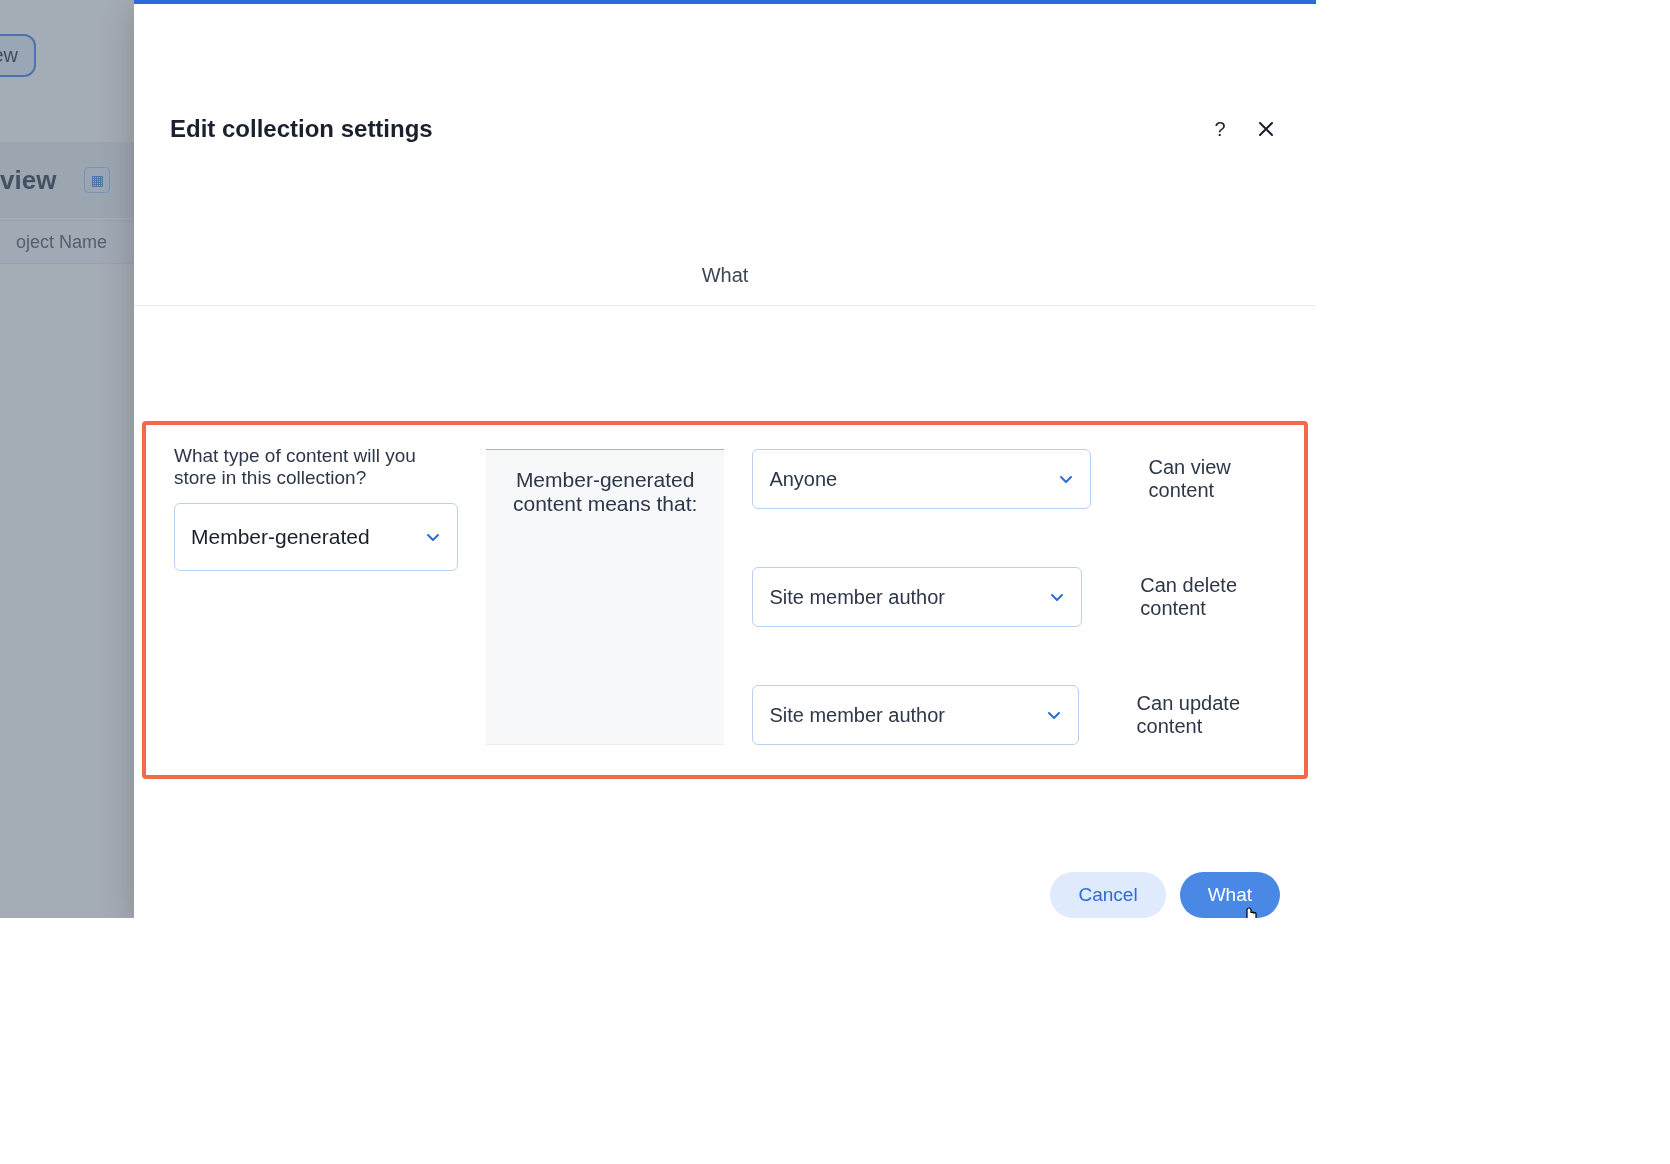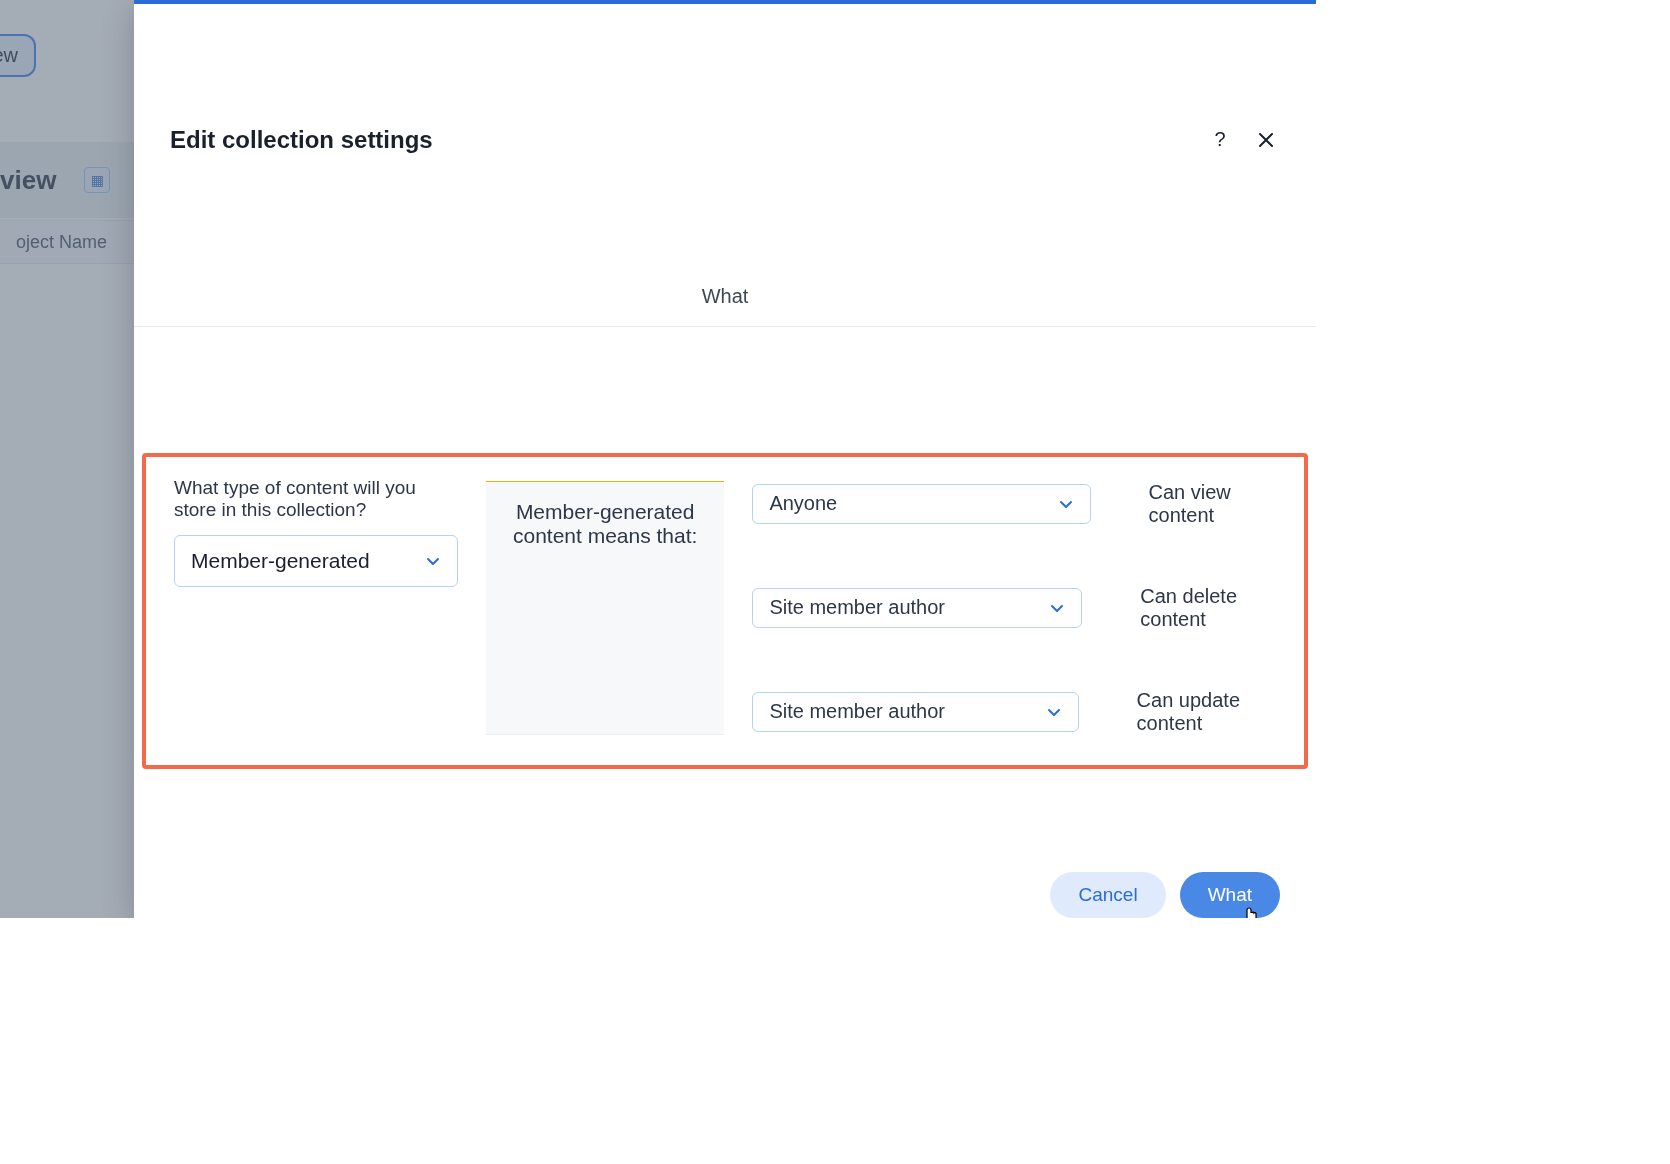--- a/index.html
+++ b/index.html
@@ -178,21 +178,21 @@
   display: flex;
   align-items: center;
   justify-content: space-between;
   border: 1px solid #b8d1ef;
   border-radius: 6px;
   background: #fff;
   padding: 0 16px;
   cursor: pointer;
 }
 .wide-select {
-  height: 52px;
+  height: 68px;
   font-size: 21px;
   color: #1a202c;
 }
 .chevron {
   width: 16px; height: 16px;
   color: #2b6cd9;
   flex-shrink: 0;
 }
 .explain-bar {
   margin-top: 24px;
@@ -210,21 +210,21 @@
   flex-direction: column;
   gap: 58px;
 }
 .perm-row {
   display: flex;
   align-items: center;
   gap: 58px;
 }
 .perm-select {
   width: 400px;
-  height: 40px;
+  height: 60px;
   font-size: 20px;
   color: #2d3748;
 }
 .perm-desc {
   font-size: 20px;
   color: #2d3748;
 }
 .footer {
   display: flex;
   justify-content: flex-end;

